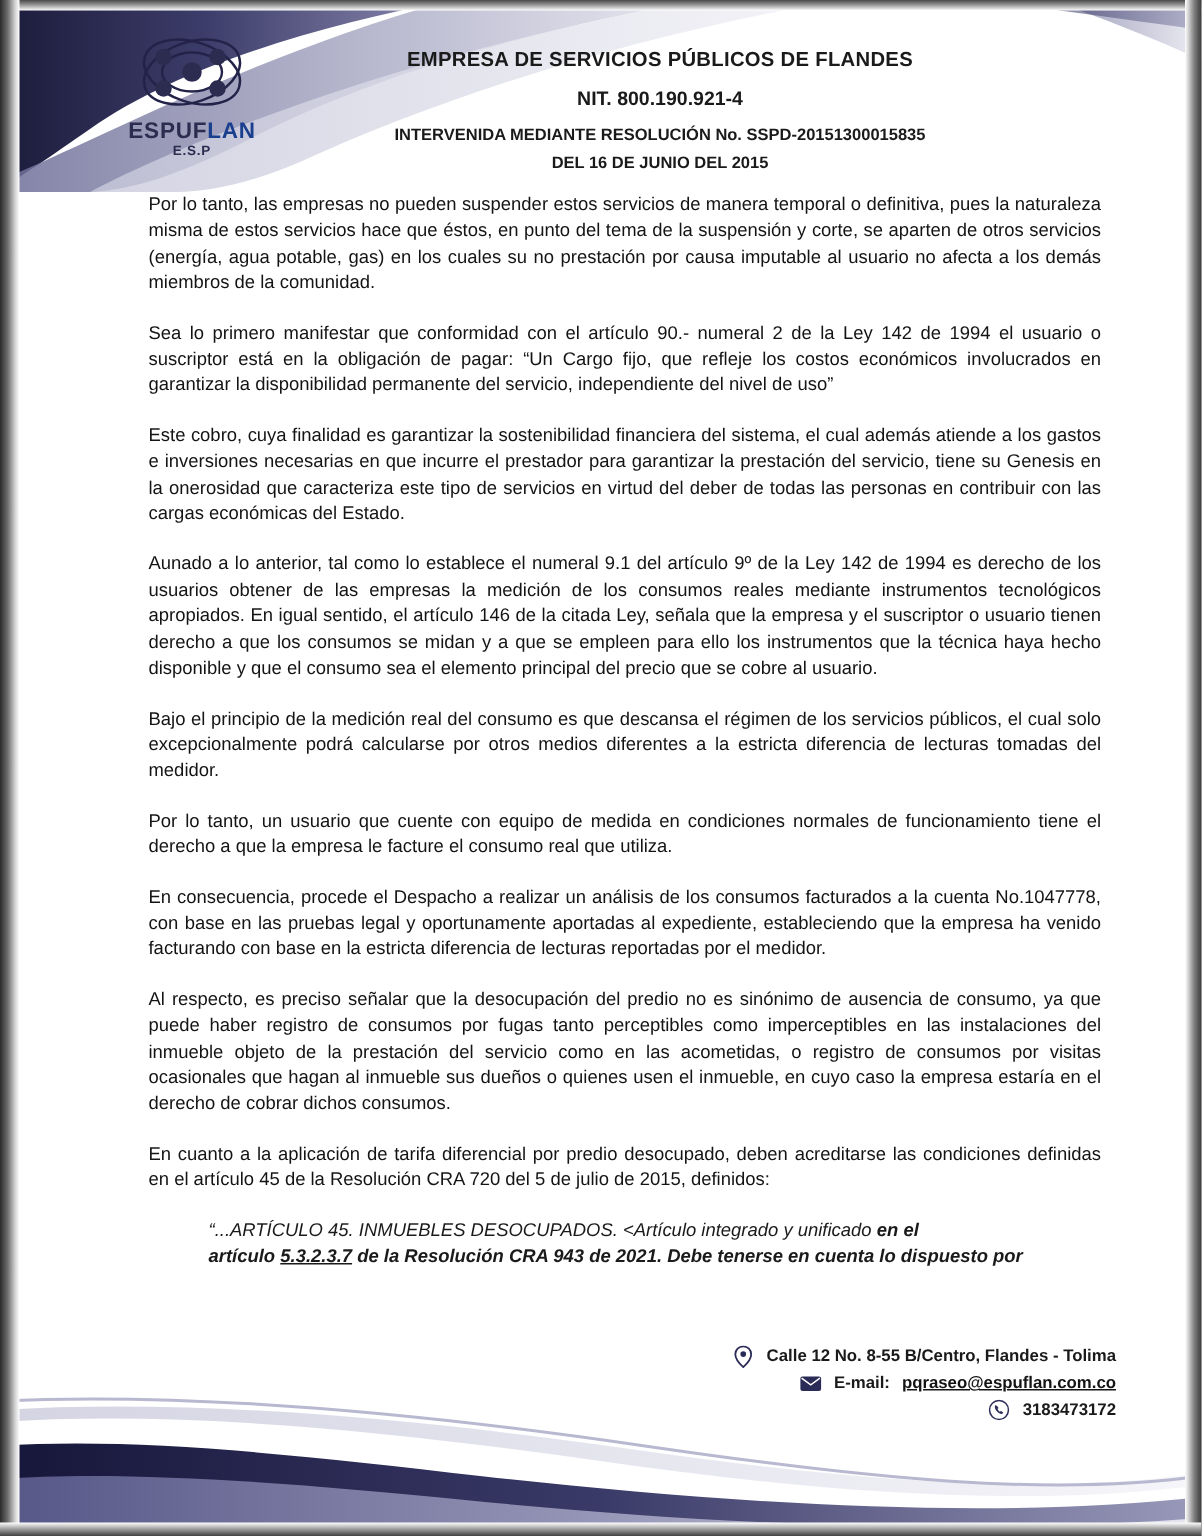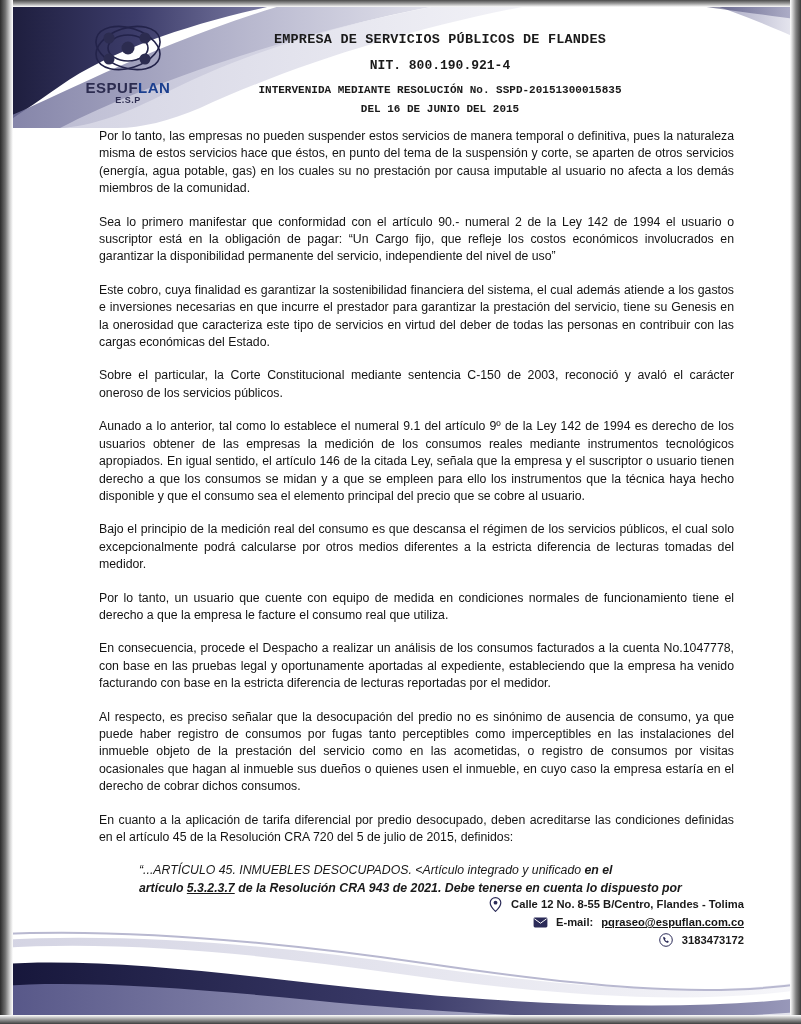--- a/index.html
+++ b/index.html
@@ -92,21 +92,20 @@
     letter-spacing: 0.5px;
   }
 
   
   .header-text {
     position: absolute;
     left: 190px;
     top: 32px;
     width: 500px;
     text-align: center;
-    font-family: Liberation Mono, monospace;
   }
   .hdr-1 {
     font-size: 13.5px;
     font-weight: bold;
     letter-spacing: 0.2px;
     margin-bottom: 11px;
   }
   .hdr-2 {
     font-size: 13px;
     font-weight: bold;
@@ -234,21 +233,20 @@
     <div class="hdr-1">EMPRESA DE SERVICIOS PÚBLICOS DE FLANDES</div>
     <div class="hdr-2">NIT. 800.190.921-4</div>
     <div class="hdr-3">INTERVENIDA MEDIANTE RESOLUCIÓN No. SSPD-20151300015835</div>
     <div class="hdr-4">DEL 16 DE JUNIO DEL 2015</div>
   </div>
 
   <div class="body-text">
     <p class="para">Por lo tanto, las empresas no pueden suspender estos servicios de manera temporal o definitiva, pues la naturaleza misma de estos servicios hace que éstos, en punto del tema de la suspensión y corte, se aparten de otros servicios (energía, agua potable, gas) en los cuales su no prestación por causa imputable al usuario no afecta a los demás miembros de la comunidad.</p>
     <p class="para">Sea lo primero manifestar que conformidad con el artículo 90.- numeral 2 de la Ley 142 de 1994 el usuario o suscriptor está en la obligación de pagar: “Un Cargo fijo, que refleje los costos económicos involucrados en garantizar la disponibilidad permanente del servicio, independiente del nivel de uso”</p>
     <p class="para">Este cobro, cuya finalidad es garantizar la sostenibilidad financiera del sistema, el cual además atiende a los gastos e inversiones necesarias en que incurre el prestador para garantizar la prestación del servicio, tiene su Genesis en la onerosidad que caracteriza este tipo de servicios en virtud del deber de todas las personas en contribuir con las cargas económicas del Estado.</p>
-    <p class="para">Sobre el particular, la Corte Constitucional mediante sentencia C-150 de 2003, reconoció y avaló el carácter oneroso de los servicios públicos.</p>
     <p class="para">Aunado a lo anterior, tal como lo establece el numeral 9.1 del artículo 9º de la Ley 142 de 1994 es derecho de los usuarios obtener de las empresas la medición de los consumos reales mediante instrumentos tecnológicos apropiados. En igual sentido, el artículo 146 de la citada Ley, señala que la empresa y el suscriptor o usuario tienen derecho a que los consumos se midan y a que se empleen para ello los instrumentos que la técnica haya hecho disponible y que el consumo sea el elemento principal del precio que se cobre al usuario.</p>
     <p class="para">Bajo el principio de la medición real del consumo es que descansa el régimen de los servicios públicos, el cual solo excepcionalmente podrá calcularse por otros medios diferentes a la estricta diferencia de lecturas tomadas del medidor.</p>
     <p class="para">Por lo tanto, un usuario que cuente con equipo de medida en condiciones normales de funcionamiento tiene el derecho a que la empresa le facture el consumo real que utiliza.</p>
 
     <p class="para"><span>En consecuencia, procede el Despacho a realizar un análisis de los consumos facturados a la cuenta </span><b>No.1047778,</b><span> con base en las pruebas legal y oportunamente aportadas al expediente, estableciendo que la empresa ha venido facturando con base en la estricta diferencia de lecturas reportadas por el medidor.</span></p>
 
     <p class="para">Al respecto, es preciso señalar que la desocupación del predio no es sinónimo de ausencia de consumo, ya que puede haber registro de consumos por fugas tanto perceptibles como imperceptibles en las instalaciones del inmueble objeto de la prestación del servicio como en las acometidas, o registro de consumos por visitas ocasionales que hagan al inmueble sus dueños o quienes usen el inmueble, en cuyo caso la empresa estaría en el derecho de cobrar dichos consumos.</p>
     <p class="para">En cuanto a la aplicación de tarifa diferencial por predio desocupado, deben acreditarse las condiciones definidas en el artículo 45 de la Resolución CRA 720 del 5 de julio de 2015, definidos:</p>
 
     <p class="quote"><i>“...ARTÍCULO 45. INMUEBLES DESOCUPADOS. &lt;Artículo integrado y unificado </i><b>en el</b><br><b>artículo </b><b class="u">5.3.2.3.7</b><b> de la Resolución CRA 943 de 2021. Debe tenerse en cuenta lo dispuesto por</b></p>

